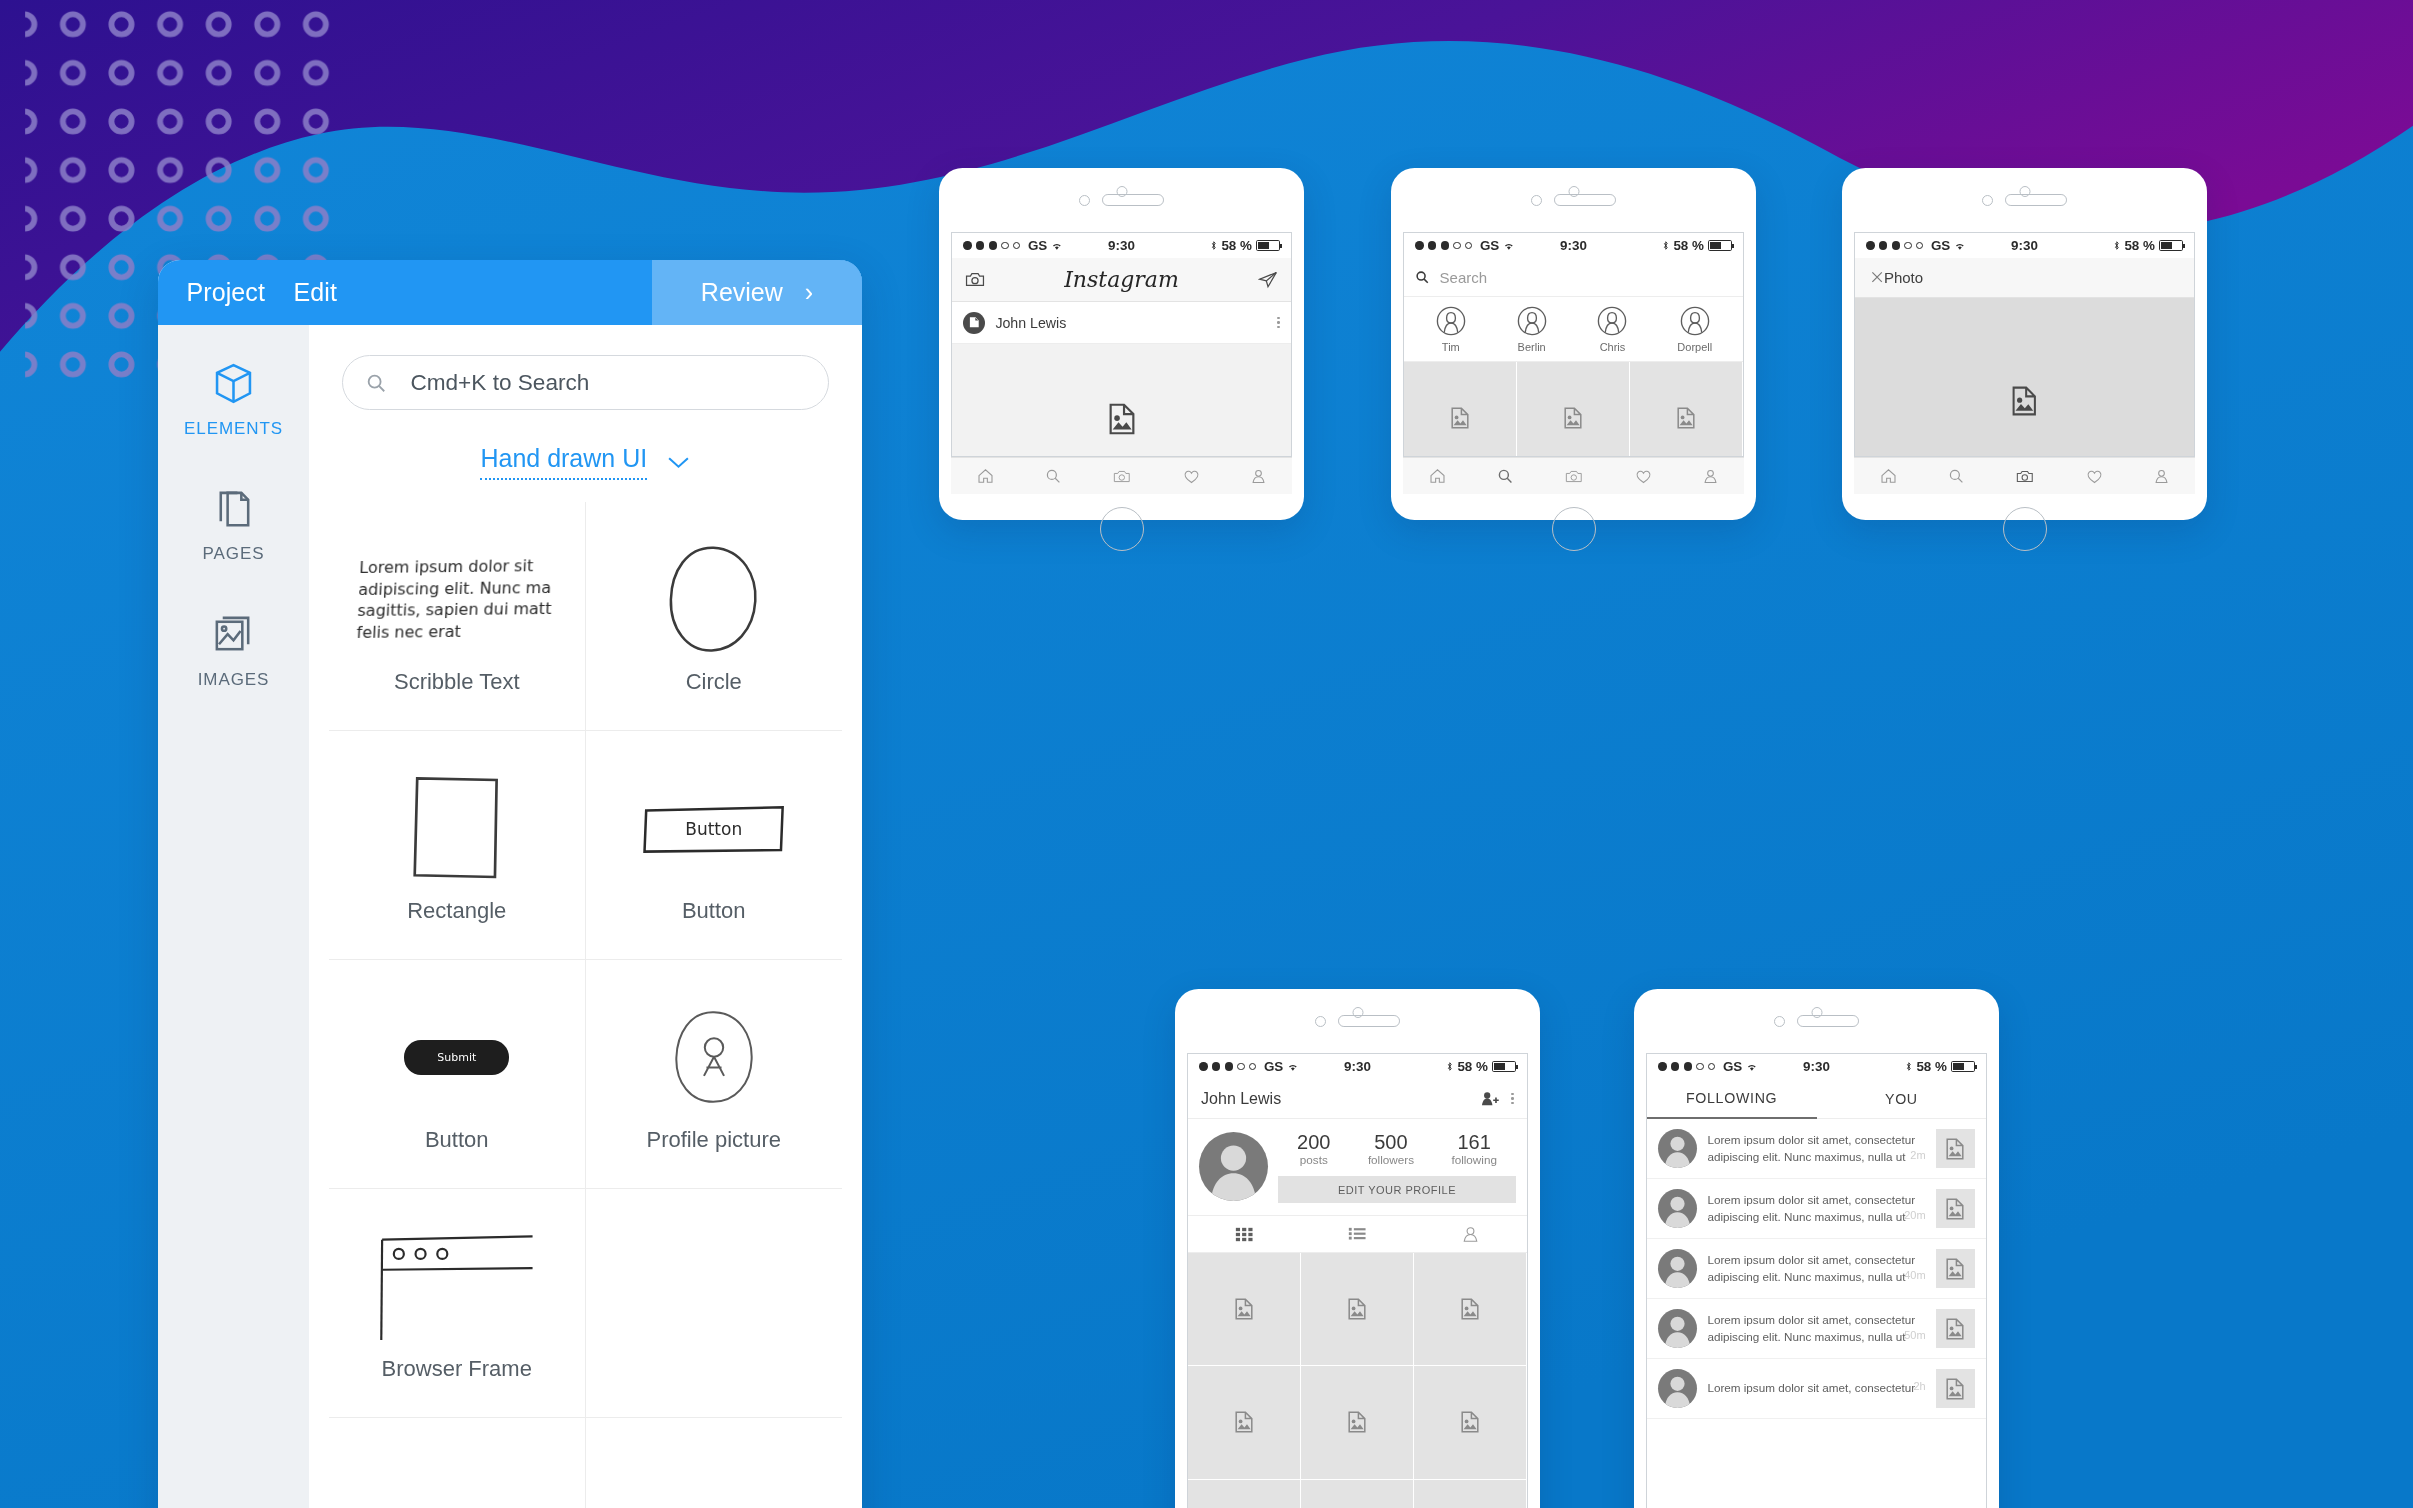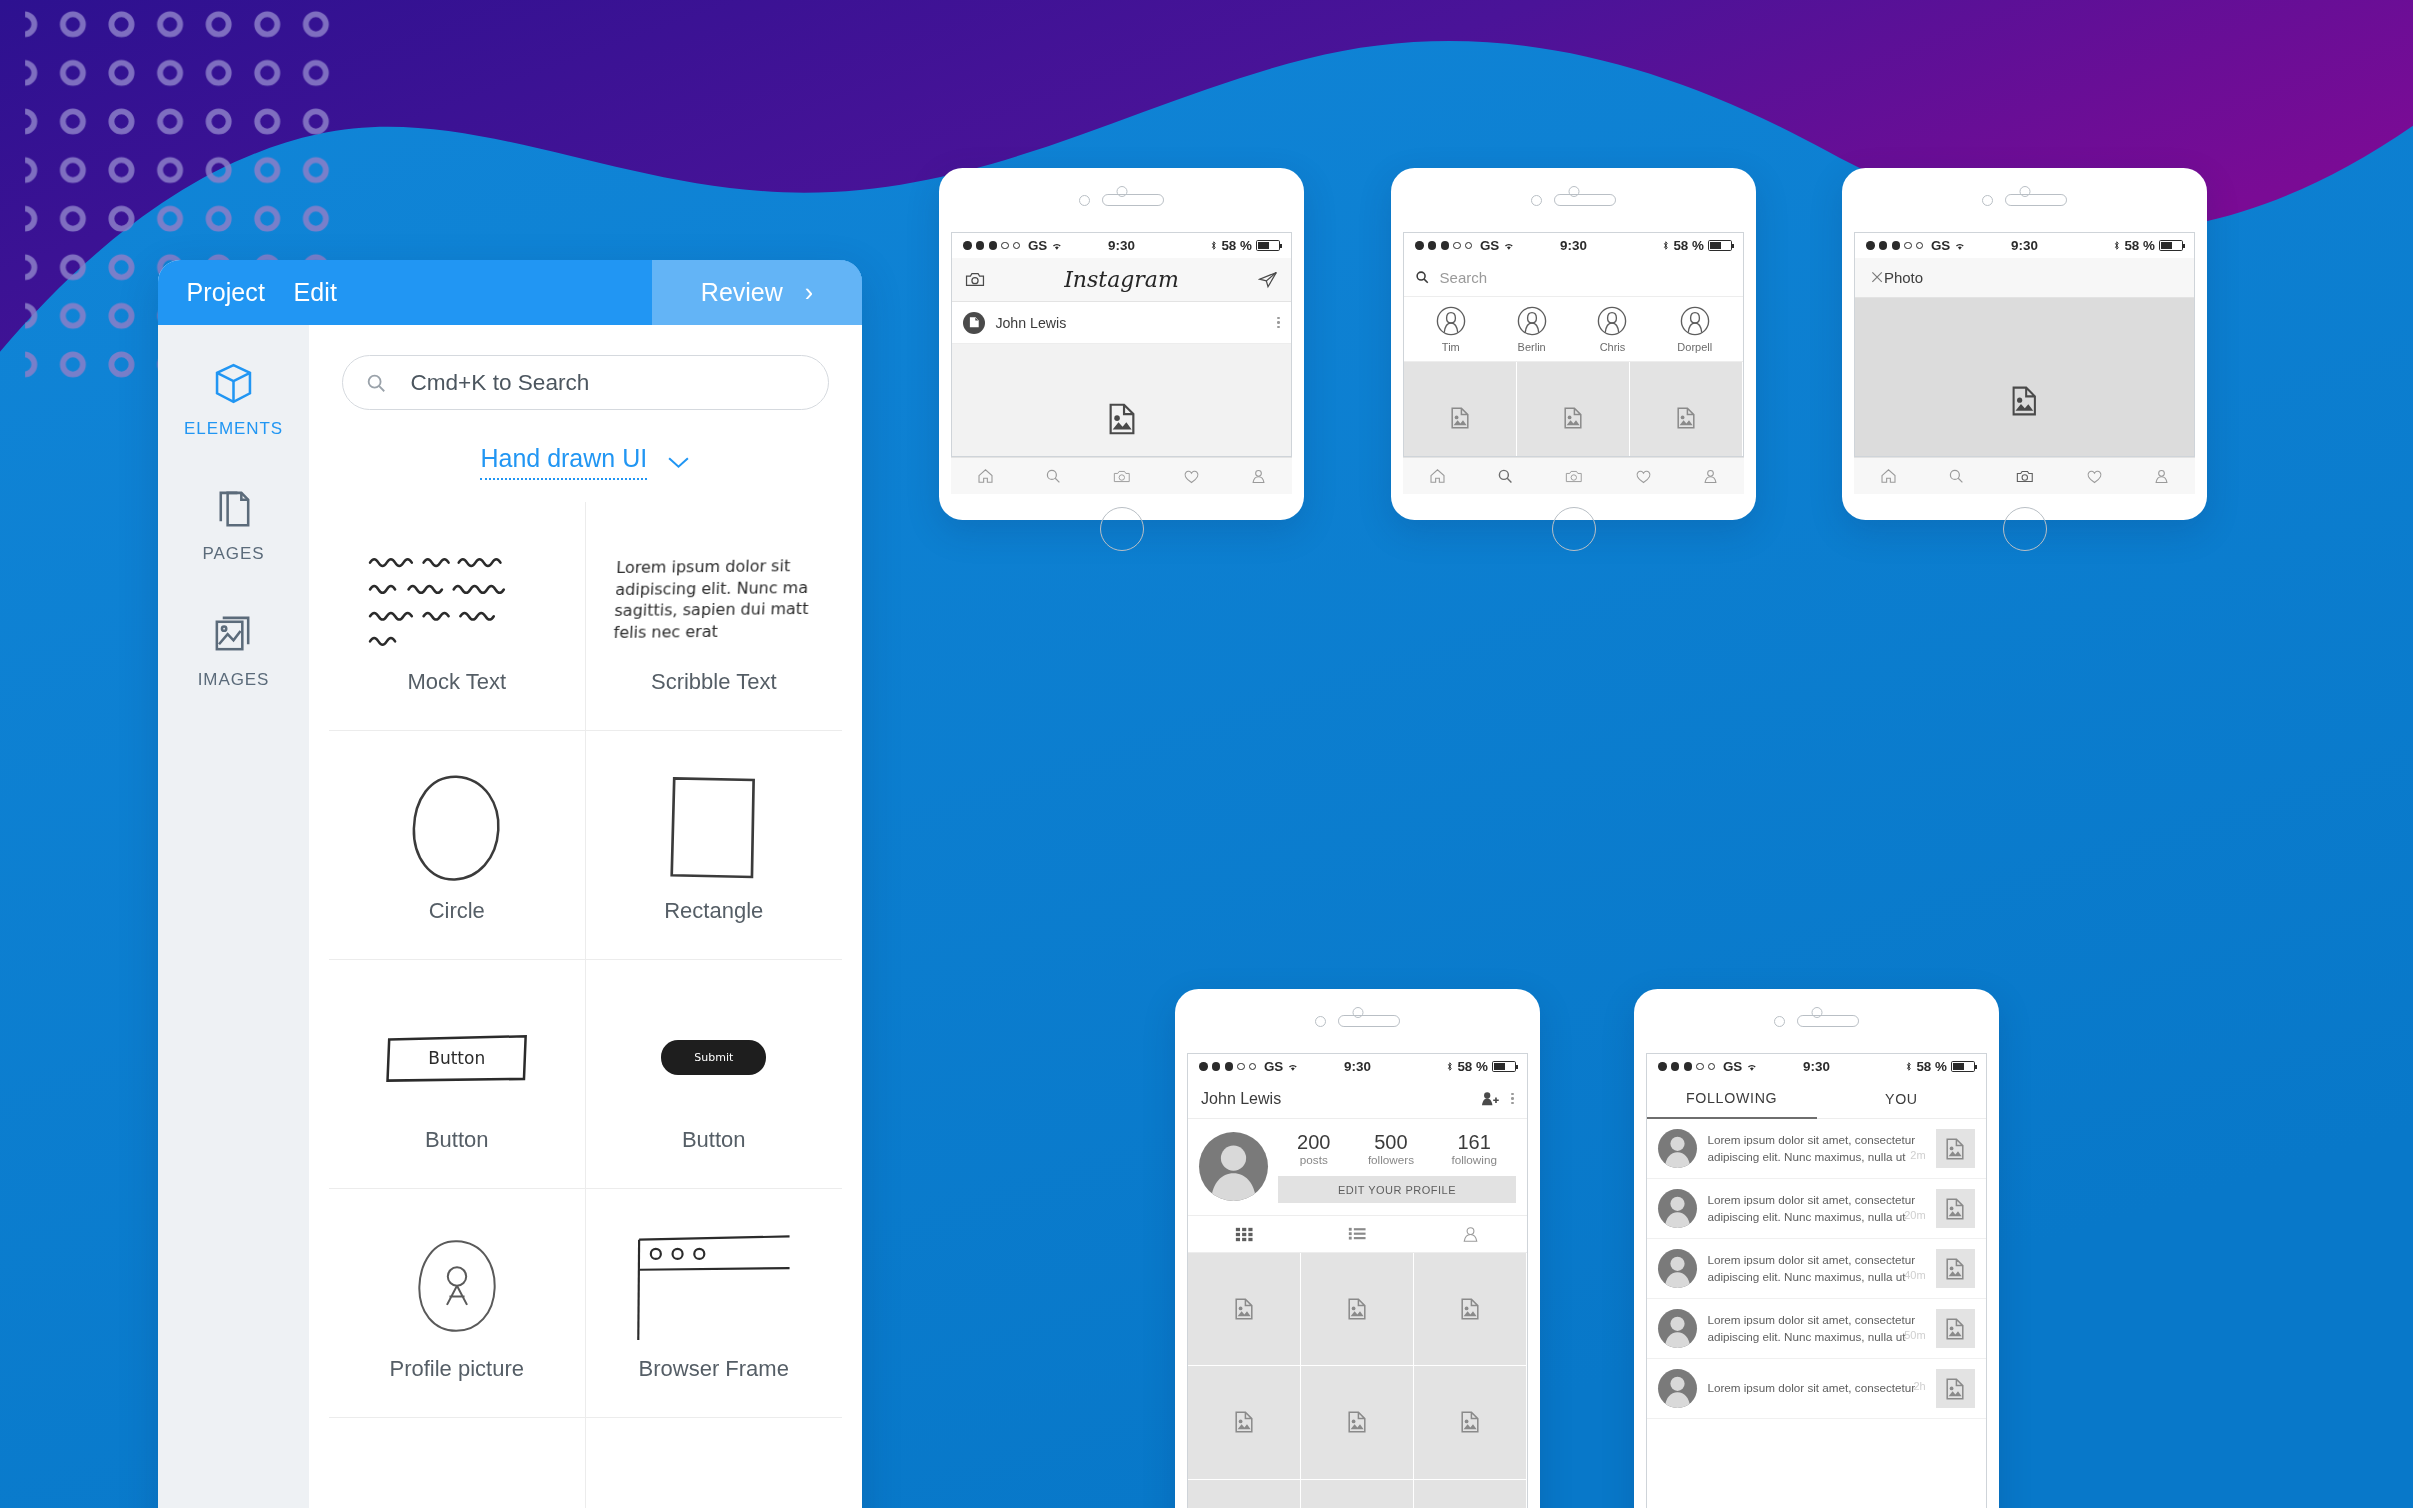--- a/index.html
+++ b/index.html
@@ -321,37 +321,20 @@
 
       <div class="category">
         <span class="catname">Hand drawn UI</span>
         <svg class="caret" width="25" height="15" viewBox="0 0 24 14" fill="none" stroke="#2196f3" stroke-width="2">
             <path d="M3 3 L12 11 L21 3"></path>
           </svg>
       </div>
 
       <div class="grid">
 
-        <div class="cell">
-          <div class="art">
-            <svg width="184" height="101" viewBox="0 0 220 120" fill="none" stroke="#2b2b2b" stroke-width="3" stroke-linecap="round">
-              <path d="M6 16 q5 -8 10 0 t10 0 t10 0 t10 0 t10 0"></path>
-              <path d="M70 16 q5 -8 10 0 t10 0 t10 0"></path>
-              <path d="M112 16 q5 -8 10 0 t10 0 t10 0 t10 0 t10 0"></path>
-              <path d="M6 48 q5 -8 10 0 t10 0 t10 0"></path>
-              <path d="M52 48 q5 -8 10 0 t10 0 t10 0 t10 0"></path>
-              <path d="M106 48 q5 -8 10 0 t10 0 t10 0 t10 0 t10 0 t10 0"></path>
-              <path d="M6 80 q5 -8 10 0 t10 0 t10 0 t10 0 t10 0"></path>
-              <path d="M70 80 q5 -8 10 0 t10 0 t10 0"></path>
-              <path d="M114 80 q5 -8 10 0 t10 0 t10 0 t10 0"></path>
-              <path d="M6 110 q5 -8 10 0 t10 0 t10 0"></path>
-            </svg>
-          </div>
-          <div class="caption">Mock Text</div>
-        </div>
 
         <div class="cell">
           <div class="art">
             <div style="font-family:'DejaVu Sans',sans-serif;font-size:16px;line-height:1.35;color:#2b2b2b;
                         width:197px;filter:blur(0.4px);transform:skewX(-3deg) rotate(-.6deg);">Lorem ipsum dolor sit adipiscing elit. Nunc ma sagittis, sapien dui matt felis nec erat</div>
           </div>
           <div class="caption">Scribble Text</div>
         </div>
 
         <div class="cell">

